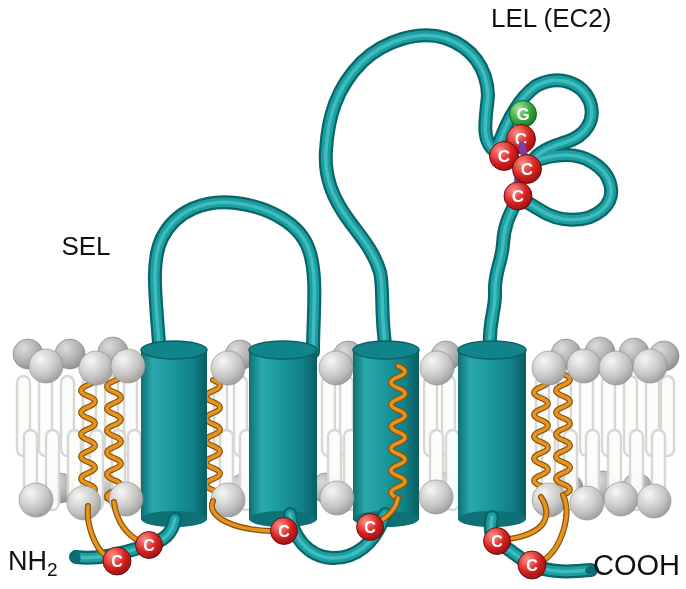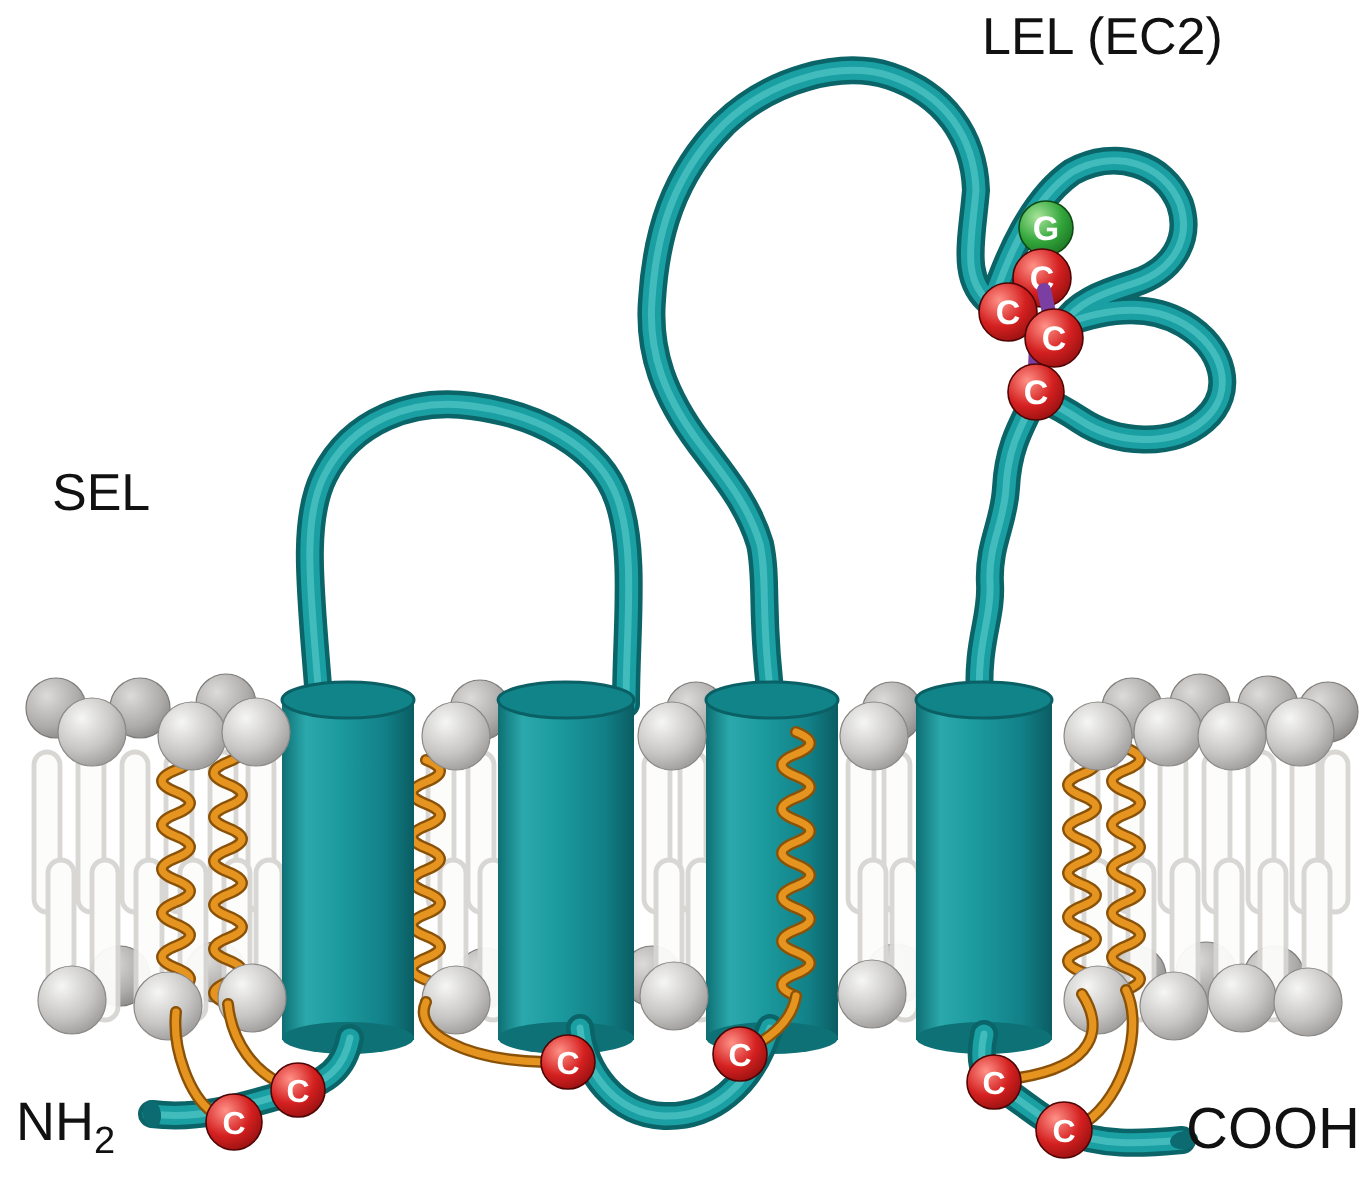--- a/index.html
+++ b/index.html
@@ -3,21 +3,21 @@
 <meta charset="utf-8">
 <style>
   html,body { margin:0; padding:0; background:#ffffff; }
   .fig {
     position:relative; width:686px; height:589px; background:#ffffff;
     font-family:"Liberation Sans", sans-serif; overflow:hidden;
   }
   .fig svg { position:absolute; left:0; top:0; }
   .lbl { position:absolute; color:#111111; font-size:26px; white-space:nowrap; }
   #lel-label  { left:491px; top:3px; }
-  #sel-label  { left:26px;  top:232px; width:120px; line-height:1.12; white-space:normal; }
+  #sel-label  { left:26px;  top:232px; width:120px; text-align:center; line-height:1.12; white-space:normal; }
   #nh2-label  { left:8px;   top:546px; font-size:27px; }
   #nh2-label sub { font-size:19px; }
   #cooh-label { left:593px; top:549px; font-size:29px; }
   .ball-letter { font-family:"Liberation Sans", sans-serif; font-weight:bold; fill:#ffffff; }
 </style>
 </head>
 <body>
 
 <div class="fig">
 

